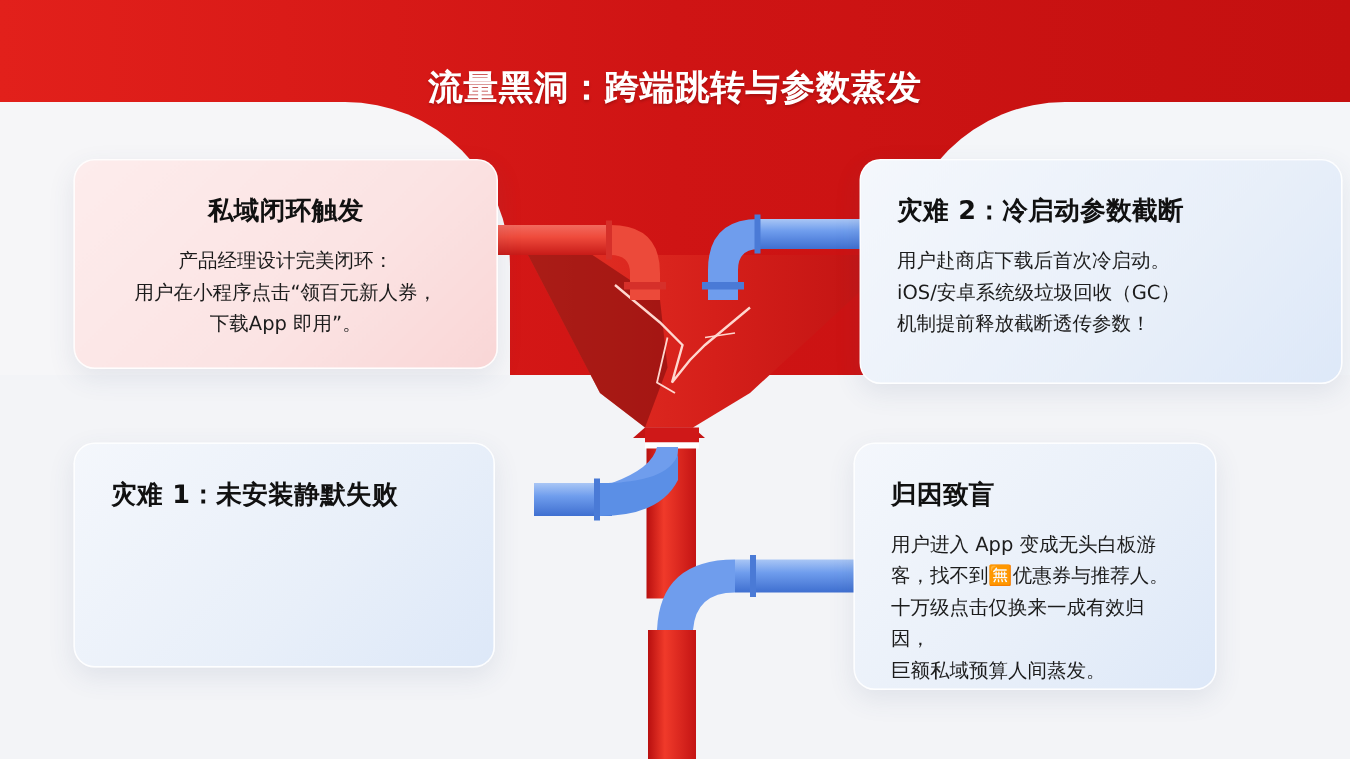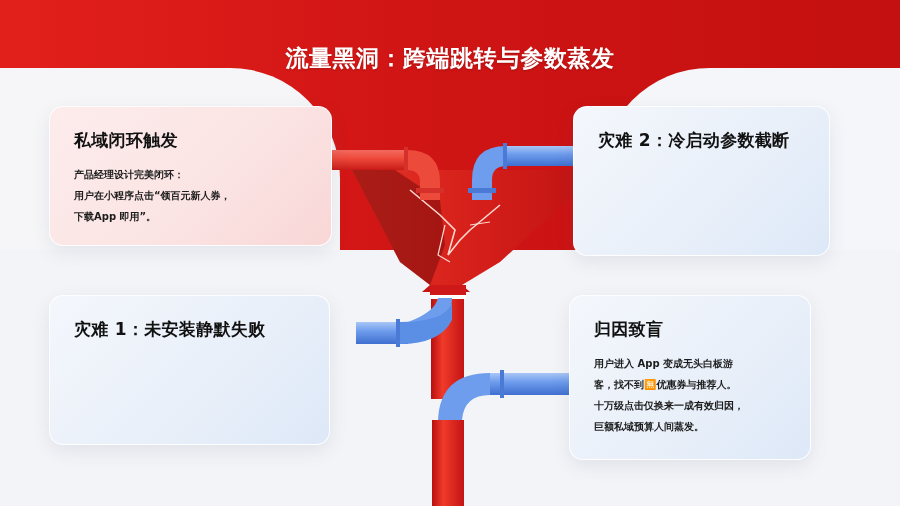--- a/index.html
+++ b/index.html
@@ -32,31 +32,31 @@
     color: #ffffff; font-size: 23px; font-weight: bold; letter-spacing: 0.5px;
     text-shadow: 0 1px 2px rgba(0,0,0,0.2);
   }
   svg.art { position: absolute; left: 0; top: 0; }
   .card {
     position: absolute; border-radius: 14px;
     border: 1px solid rgba(255,255,255,0.9);
     box-shadow: 0 6px 18px rgba(60,80,120,0.10);
     padding: 22px 24px;
   }
-  .card.red { background: linear-gradient(135deg, #fdecec 0%, #fbe3e3 60%, #f9d6d6 100%); }
+  .card.red { background: linear-gradient(135deg, #fdecec 0%, #fbe3e3 60%, #f9d6d6 100%); text-align: center; }
   .card.blue { background: linear-gradient(135deg, #f4f7fc 0%, #e8eff9 60%, #dde8f8 100%); }
   .card h3 {
     font-size: 17px; font-weight: bold; color: #111111; margin-bottom: 12px;
     letter-spacing: 0.3px;
   }
   .card p {
-    font-size: 10px; line-height: 21px; color: #1c1c1c; white-space: pre-line; font-weight: bold;
+    font-size: 13px; line-height: 21px; color: #1c1c1c; white-space: pre-line;
   }
   #card-tl { left: 49px; top: 106px; width: 283px; height: 140px; }
-  #card-tr { left: 573px; top: 106px; width: 257px; height: 150px; }
+  #card-tr { left: 573px; top: 106px; width: 322px; height: 150px; }
   #card-bl { left: 49px; top: 295px; width: 281px; height: 150px; }
   #card-br { left: 569px; top: 295px; width: 242px; height: 165px; }
 </style>
 </head>
 <body>
 
 <div class="top-band"></div>
 <div class="white-left"></div>
 <div class="white-right"></div>
 <div class="bottom-fill"></div>
@@ -134,20 +134,23 @@
 
 <div class="card red" id="card-tl">
   <h3>私域闭环触发</h3>
   <p>产品经理设计完美闭环：
 用户在小程序点击“领百元新人券，
 下载App 即用”。</p>
 </div>
 
 <div class="card blue" id="card-tr">
   <h3>灾难 2：冷启动参数截断</h3>
+  <p>用户赴商店下载后首次冷启动。
+iOS/安卓系统级垃圾回收（GC）
+机制提前释放截断透传参数！</p>
 </div>
 
 <div class="card blue" id="card-bl">
   <h3>灾难 1：未安装静默失败</h3>
 </div>
 
 <div class="card blue" id="card-br">
   <h3>归因致盲</h3>
   <p>用户进入 App 变成无头白板游
 客，找不到🈚优惠券与推荐人。

